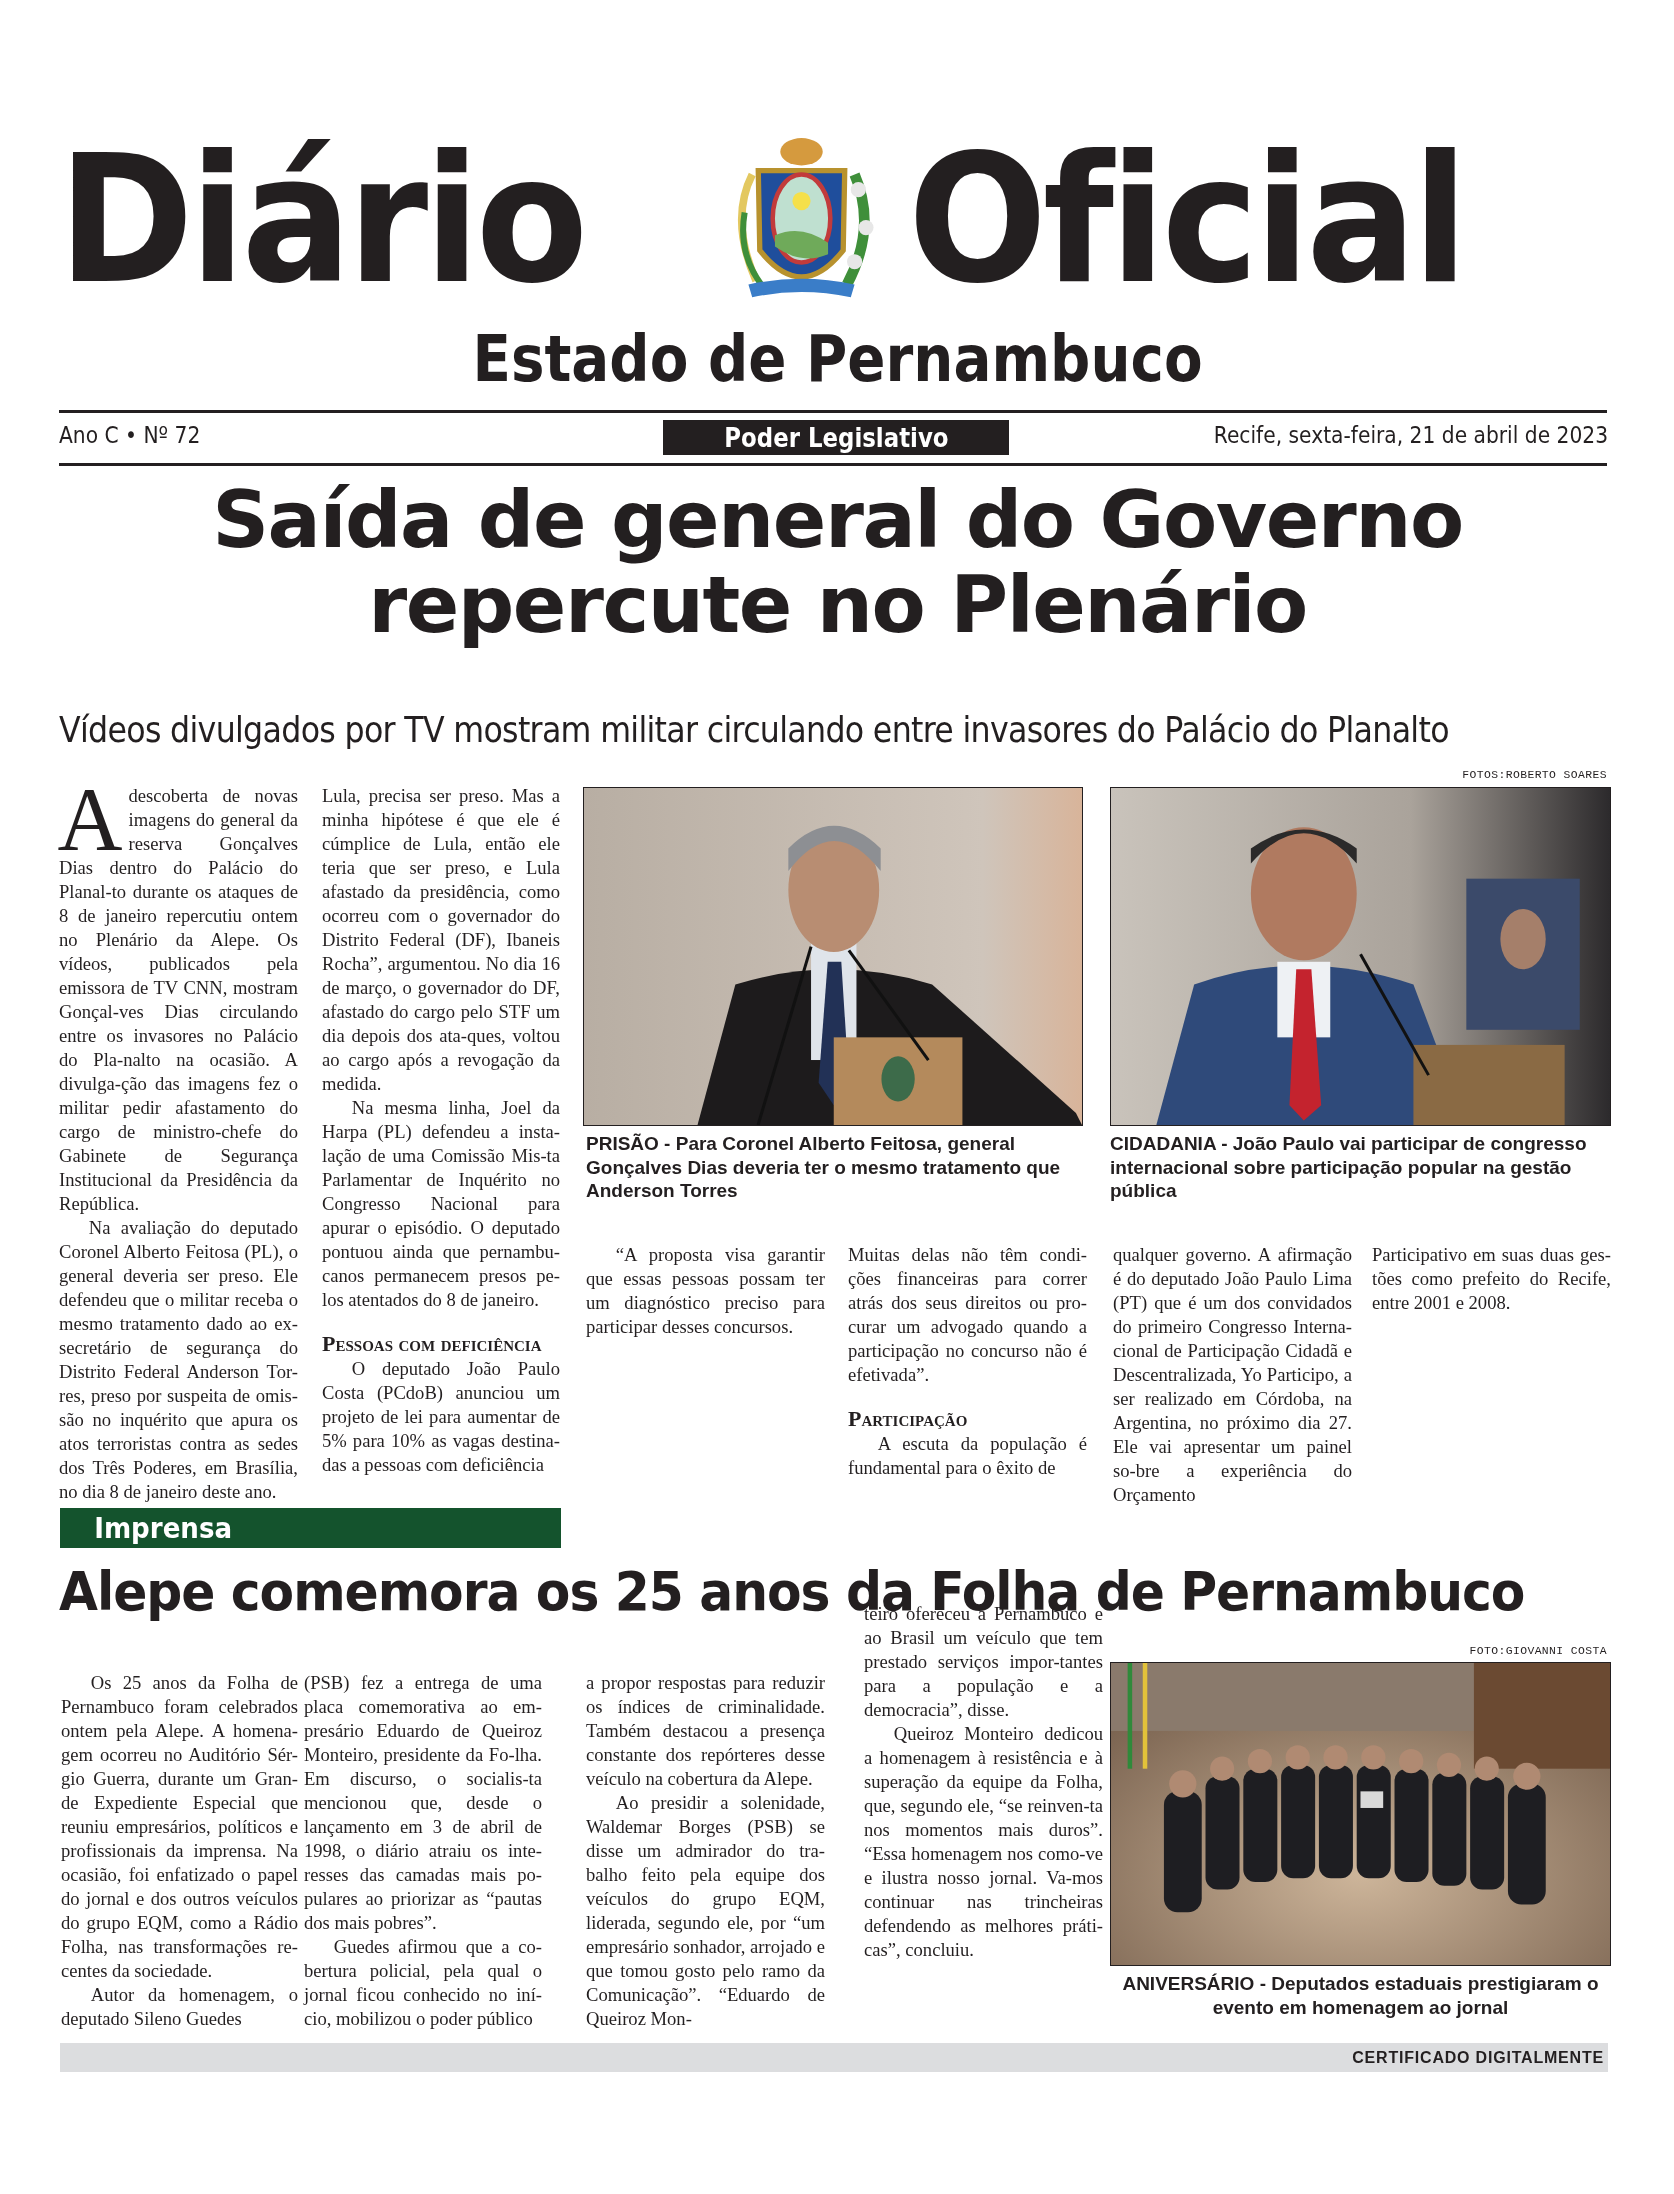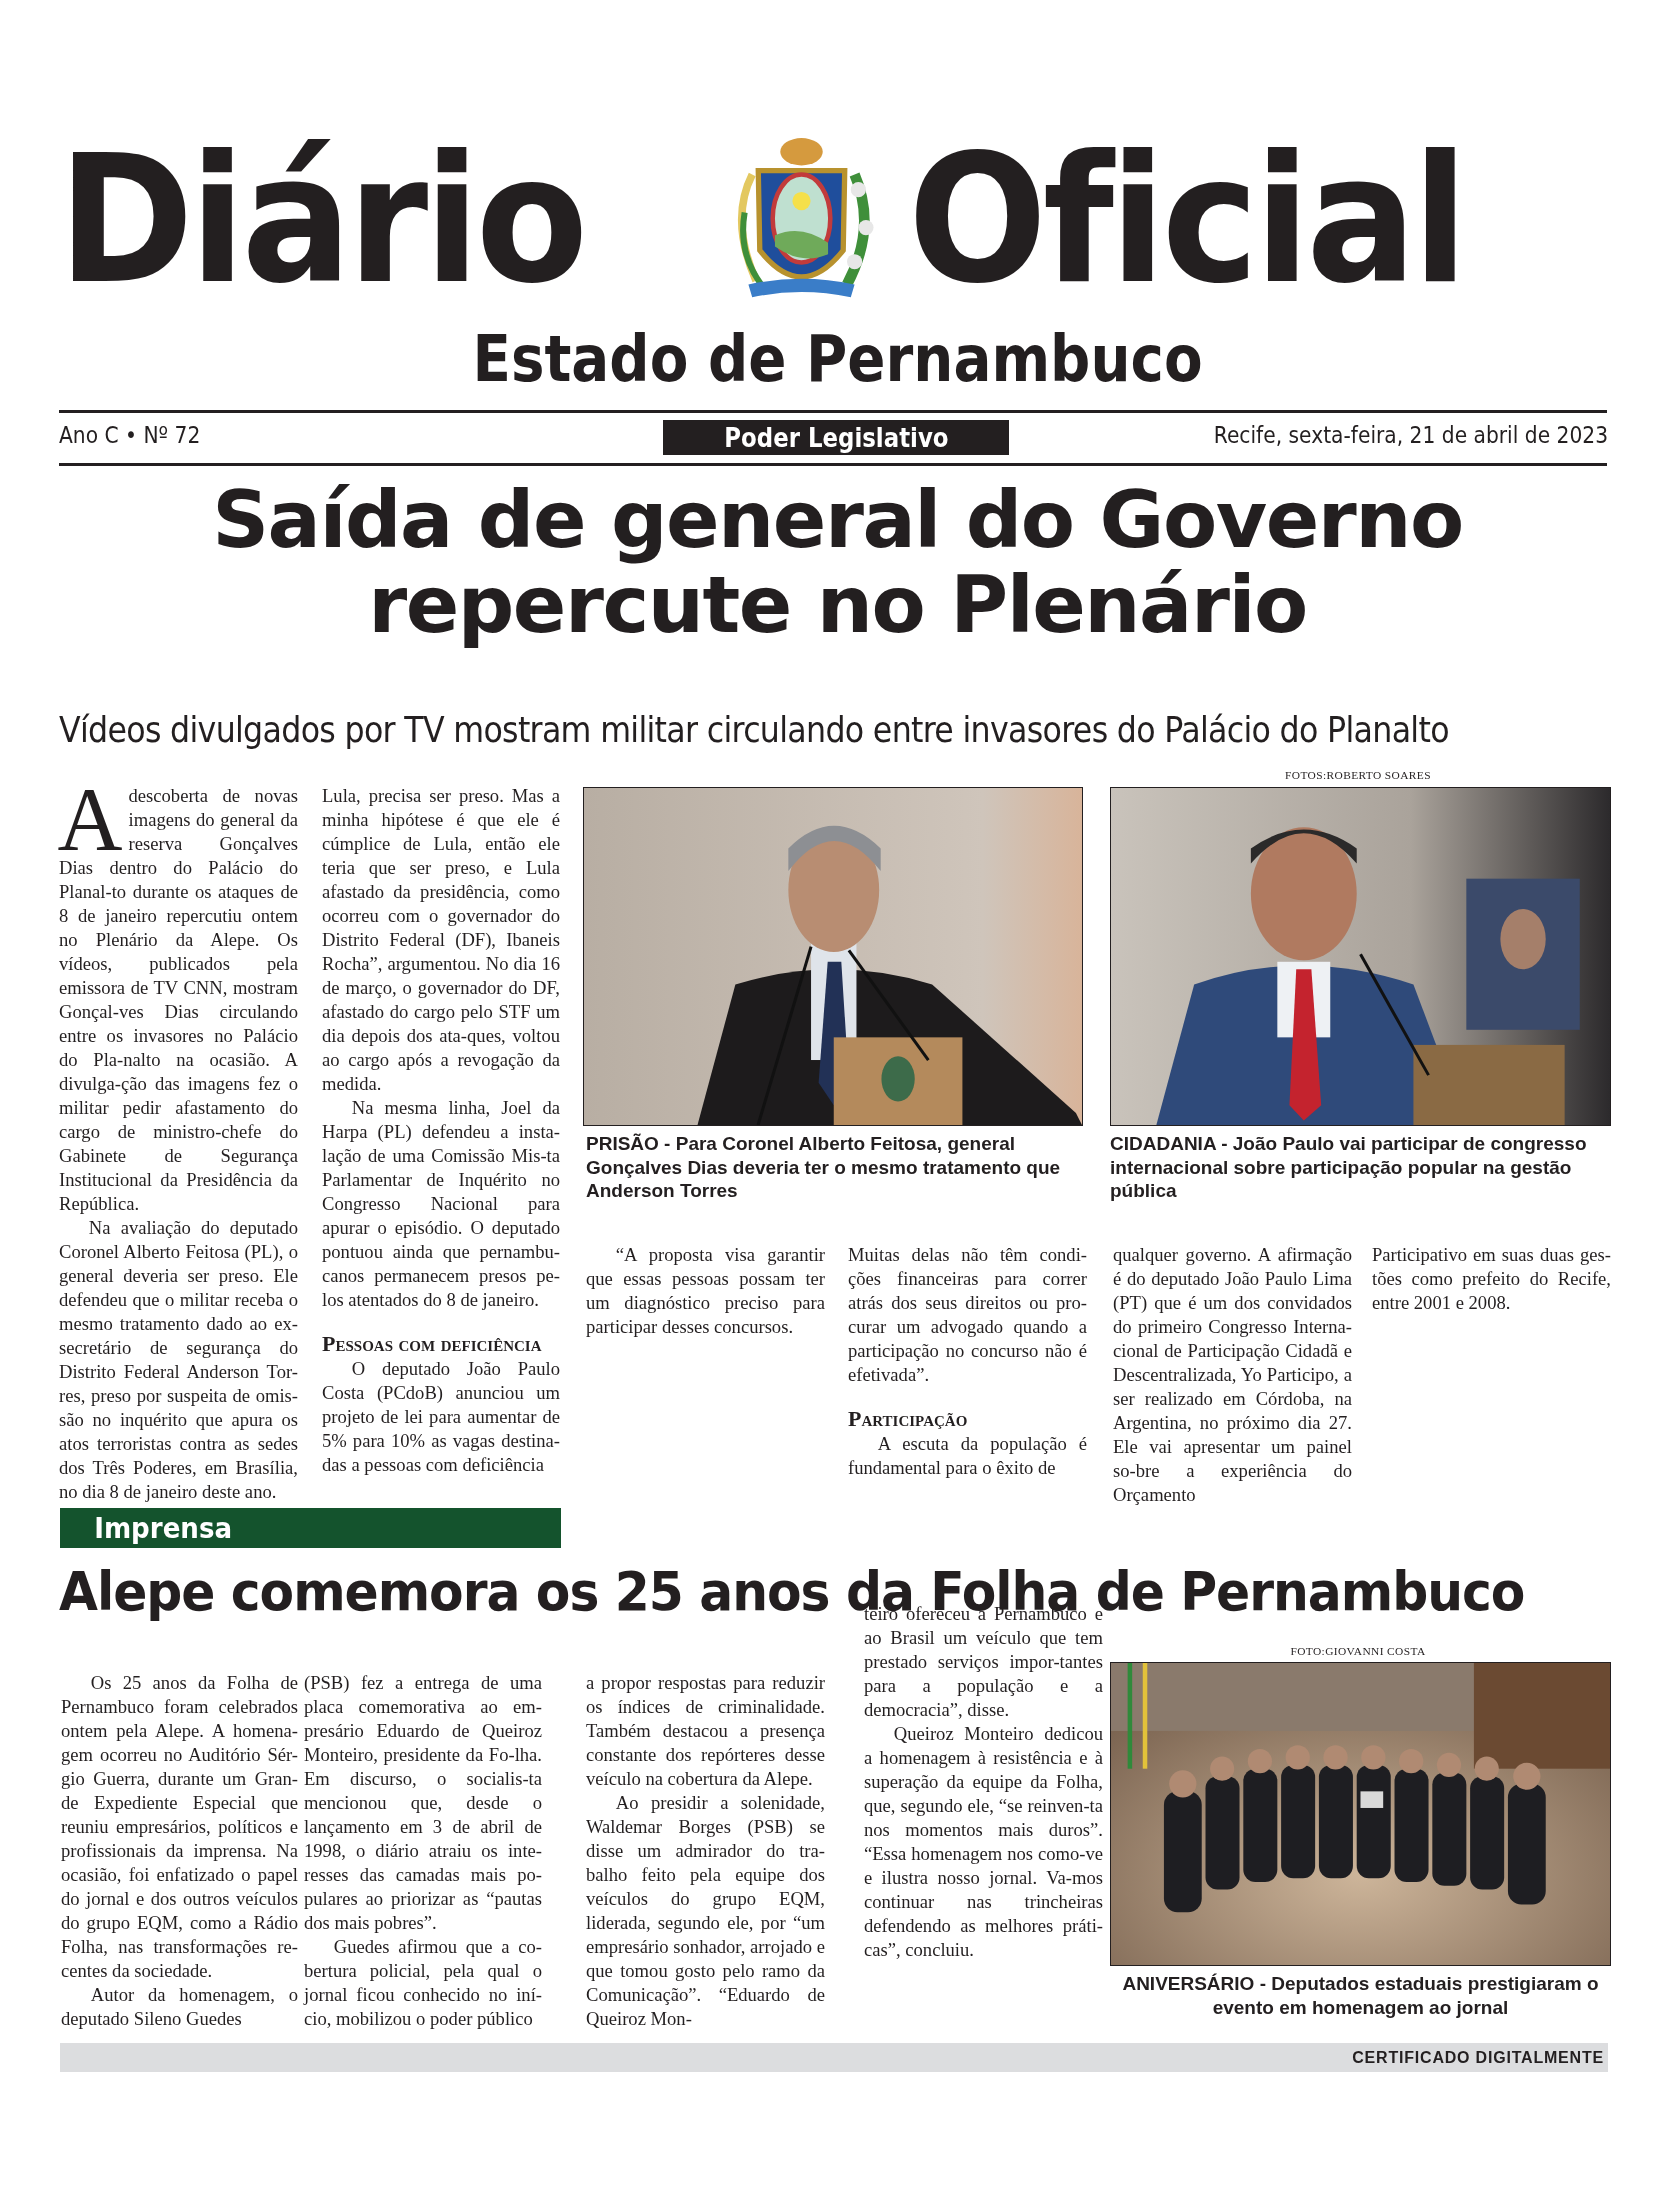--- a/index.html
+++ b/index.html
@@ -17,21 +17,21 @@
 
   .headline { font-family: "DejaVu Sans", "Liberation Sans", sans-serif; font-weight: 700; font-size: 79px; line-height: 85px; text-align: center; letter-spacing: -1.5px; color: #231f20; }
   .subhead { font-family: "DejaVu Sans", "Liberation Sans", sans-serif; font-size: 36px; line-height: 1; letter-spacing: -0.8px; color: #231f20; white-space: nowrap; transform: scaleX(0.88); transform-origin: left top; }
 
   .col { font-family: "Liberation Serif", "DejaVu Serif", serif; font-size: 18.6px; line-height: 24px; text-align: justify; color: #231f20; hyphens: manual; }
   .col p { margin: 0; text-indent: 1.6em; }
   .col p.noindent { text-indent: 0; }
   .col .sub { font-family: "Liberation Serif", "DejaVu Serif", serif; font-weight: 700; font-variant: small-caps; font-size: 22px; line-height: 23px; margin: 20px 0 1.5px; text-indent: 0; text-align:left; }
   .dropcap { float: left; font-family: "Liberation Serif", "DejaVu Serif", serif; font-size: 90px; line-height: 65px; padding: 3px 6px 0 0; margin-left: -1.5px; }
 
-  .credit { font-family: Liberation Serif, serif; font-size: 11.4px; letter-spacing: 0.4px; color: #231f20; text-align: center; }
+  .credit { font-family: Liberation Mono, monospace; font-size: 11.4px; letter-spacing: 0.4px; color: #231f20; text-align: right; }
   .caption { font-family: "Liberation Sans", "DejaVu Sans", sans-serif; font-weight: 700; font-size: 19px; line-height: 23.5px; color: #231f20; }
 
   .photo { border: 1.5px solid #231f20; overflow: hidden; box-sizing: border-box; }
   .photo svg { display:block; width:100%; height:100%; }
 
   .section-tag { background:#14532d; color:#fff; font-family: "DejaVu Sans", "Liberation Sans", sans-serif; font-size: 29px; font-weight:700; display:flex; align-items:center; }
   .section-tag span { padding-left: 38px; transform: scaleX(0.9); transform-origin:left center; display:inline-block; }
 
   .headline2 { font-family: "DejaVu Sans", "Liberation Sans", sans-serif; font-weight: 700; font-size: 53px; line-height: 1; letter-spacing: -1.1px; white-space: nowrap; color: #231f20; transform: scaleX(0.95); transform-origin: left top; }
 

